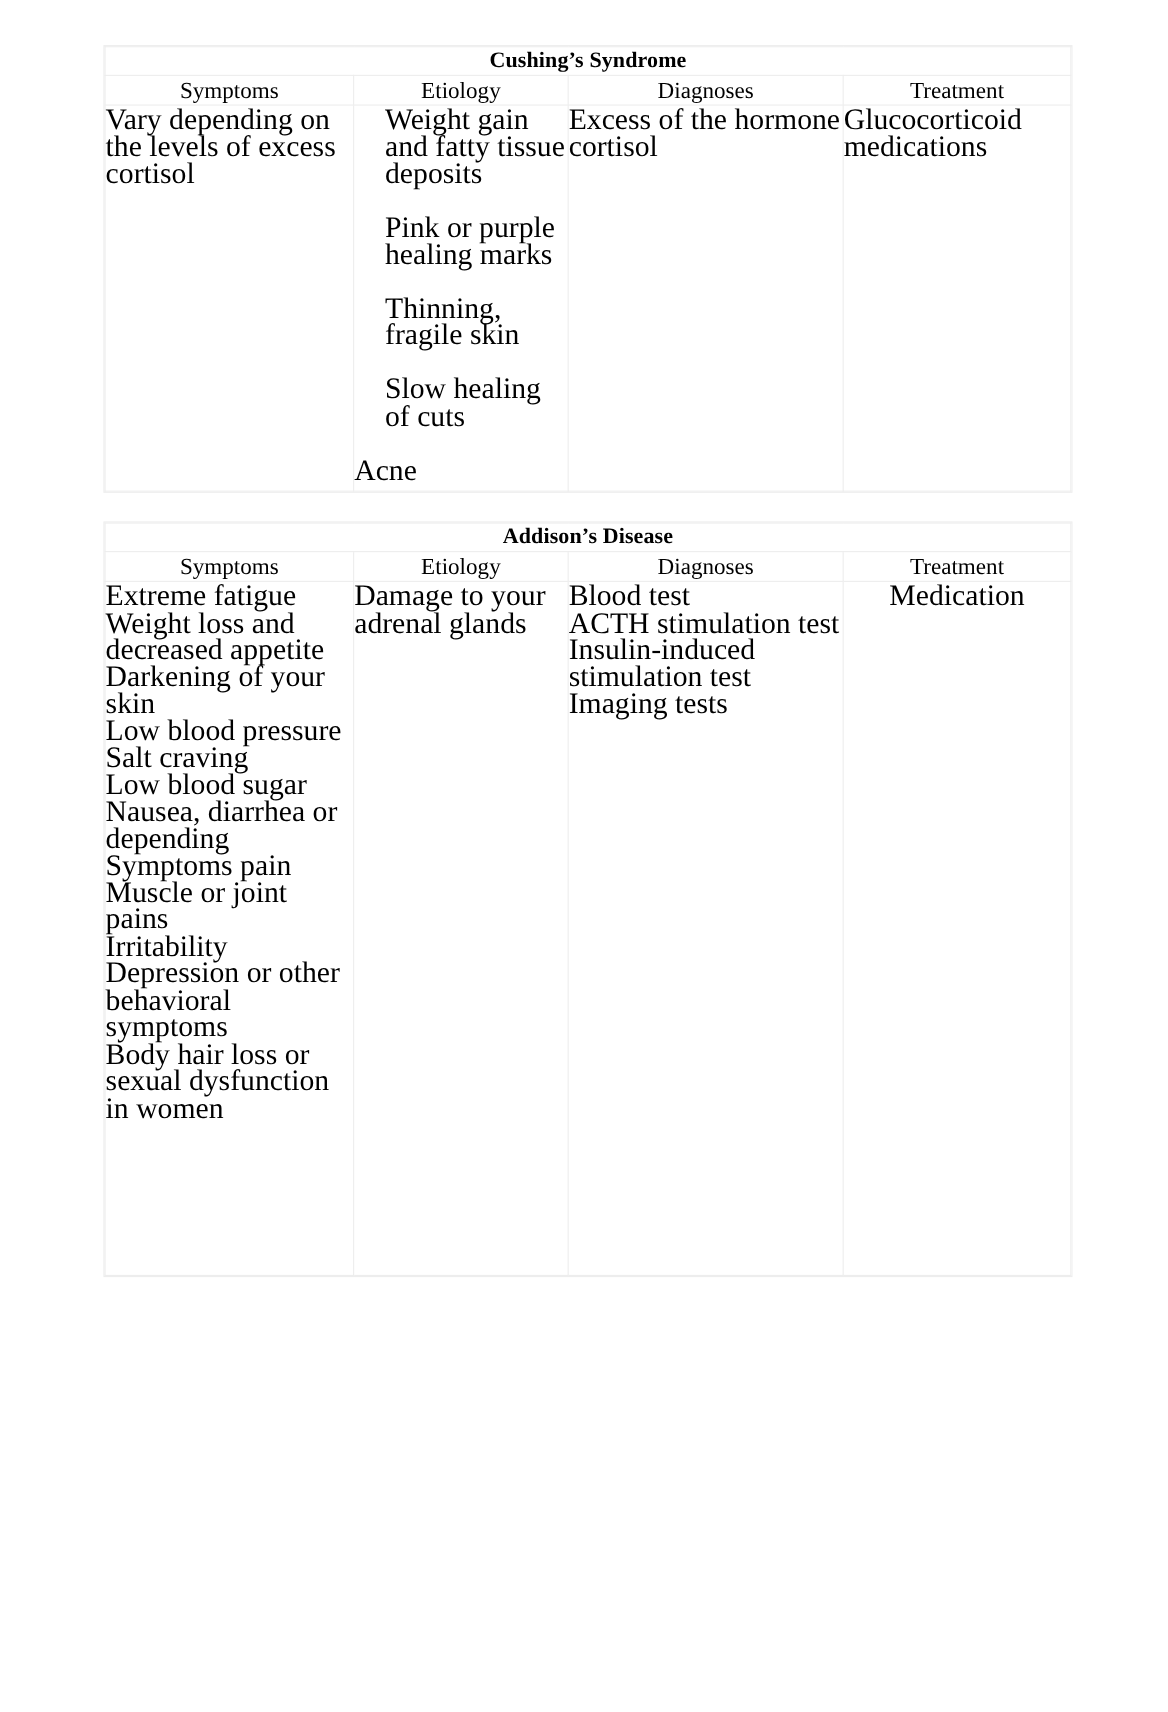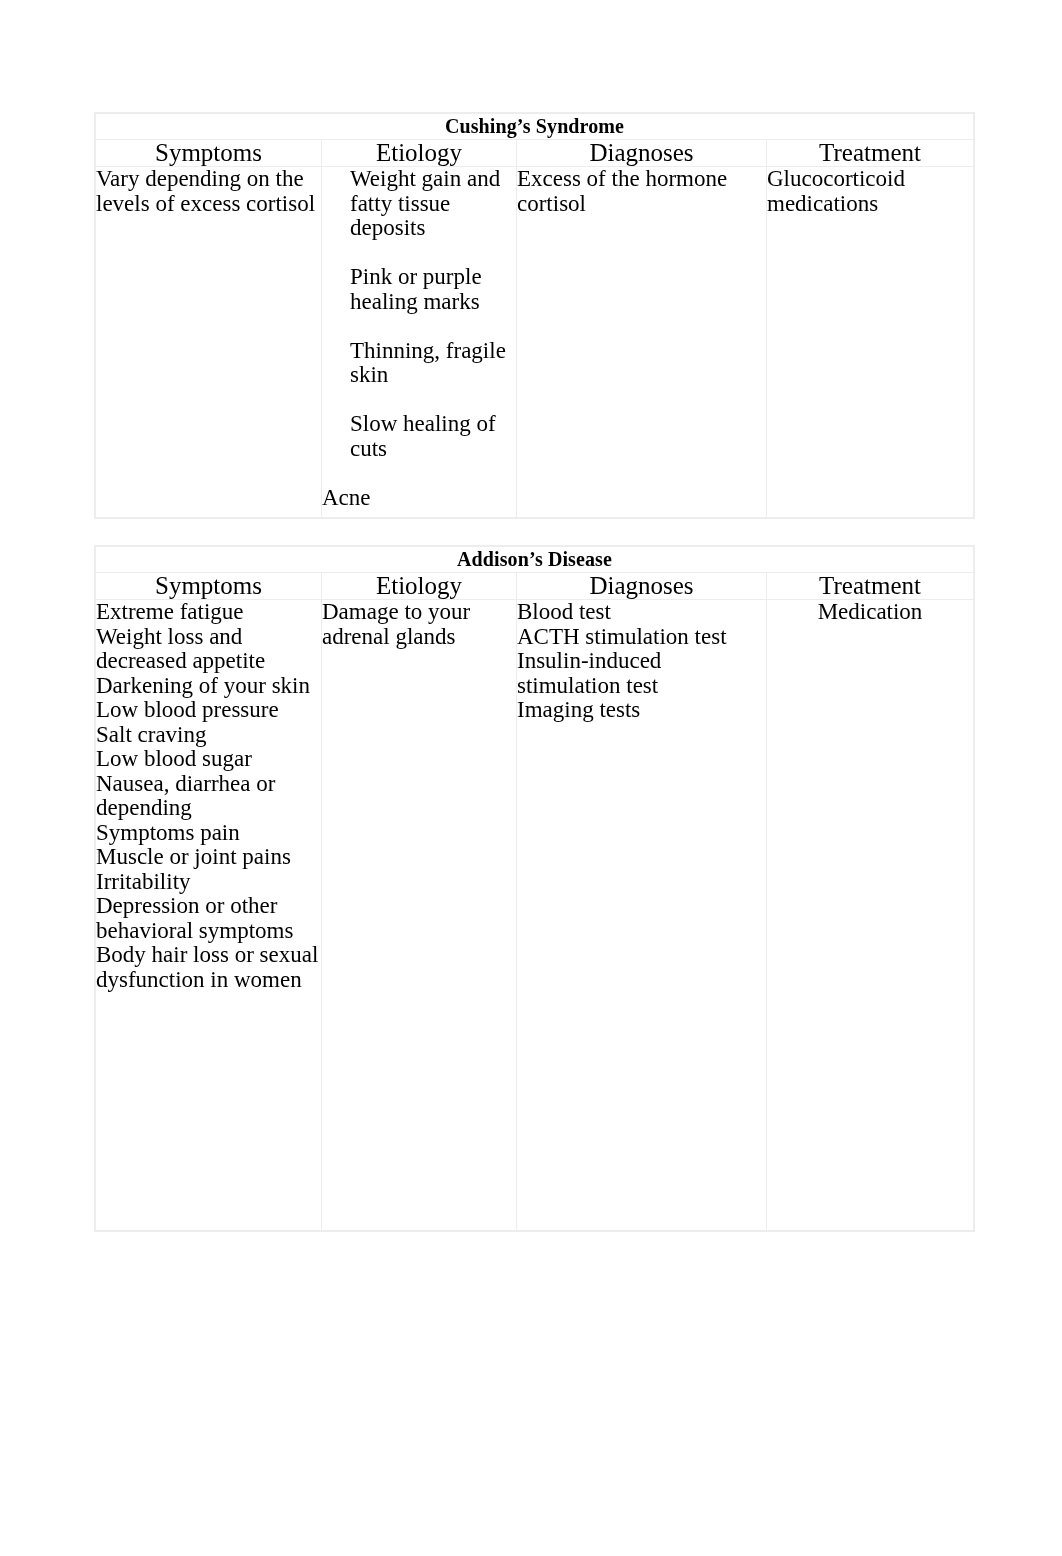--- a/index.html
+++ b/index.html
@@ -13,21 +13,21 @@
     font-family: "Liberation Serif", "DejaVu Serif", serif;
     color: #000000;
     -webkit-font-smoothing: antialiased;
   }
 
   .page {
     position: relative;
     width: 1062px;
     height: 1104px;
     box-sizing: border-box;
-    padding: 113px 90px 0 95px;
+    padding: 42px 90px 0 95px;
   }
 
   .doc-table {
     width: 878px;
     border-collapse: collapse;
     table-layout: fixed;
     background: #ffffff;
     box-shadow: 0 0 0 1px #ededed;
   }
 
@@ -57,27 +57,27 @@
     line-height: 25px;
     padding: 9px 4px 5px 4px;
     letter-spacing: 0.1px;
     border-bottom: 1px solid #e6e6e6;
   }
 
   .head-cell {
     background: #efefef;
     text-align: center;
     font-weight: normal;
-    font-size: 25px;
+    font-size: 21px;
     line-height: 26px;
     padding: 1px 4px 3px 4px;
   }
 
   .body-cell {
-    font-size: 23px;
+    font-size: 27px;
     line-height: 24.5px;
     padding: 4px 6px 6px 8px;
   }
 
   .body-cell.center {
     text-align: center;
   }
 
   .cell-line {
     display: block;

